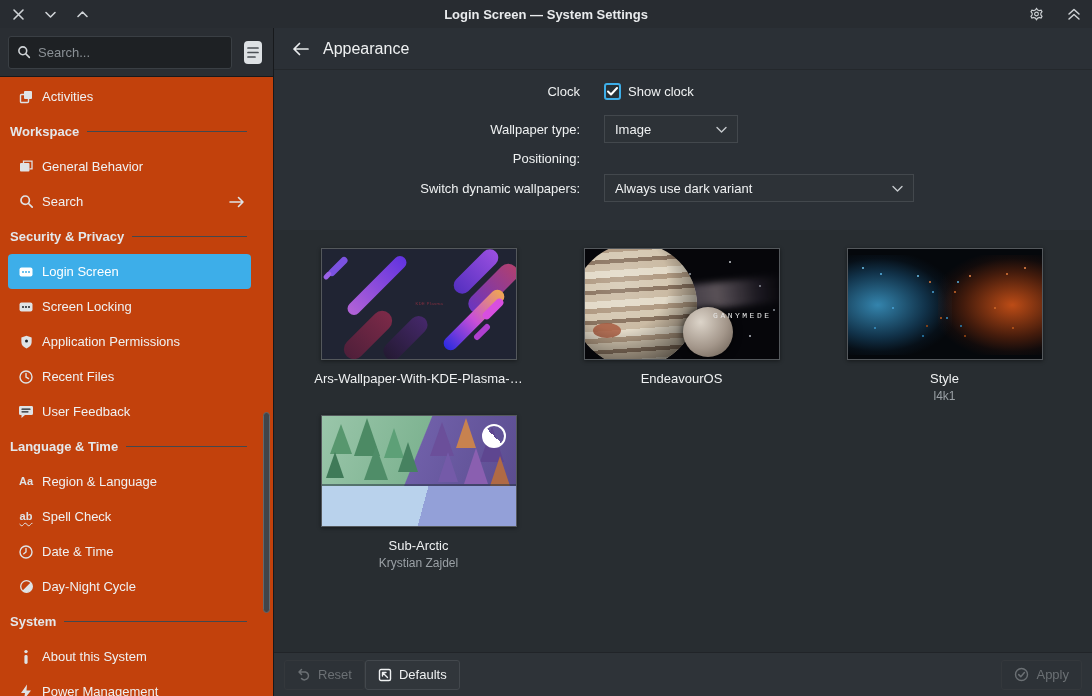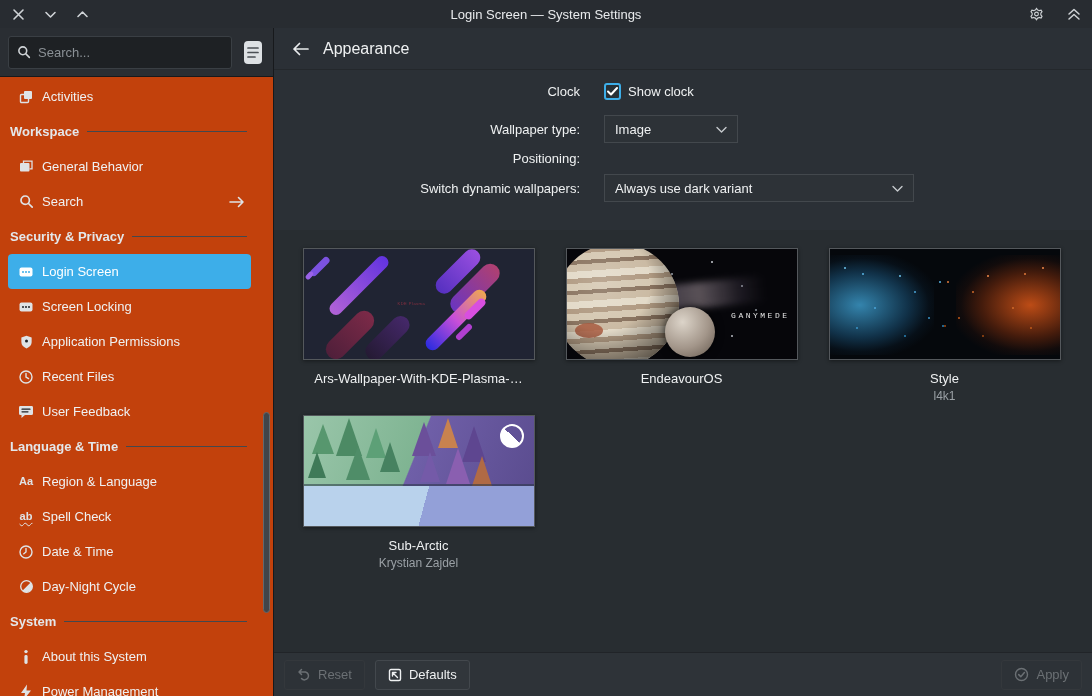--- a/index.html
+++ b/index.html
@@ -4,21 +4,21 @@
 <style>
   * { box-sizing: border-box; margin: 0; padding: 0; }
   html,body { width:1092px; height:696px; overflow:hidden; }
   body { font-family:"Liberation Sans","DejaVu Sans",sans-serif; font-size:13px; color:#eff1f2; background:#282c31; }
   .window { width:1092px; height:696px; display:flex; flex-direction:column; background:#282c31; }
 
   
   .titlebar { height:28px; flex:0 0 28px; background:#282c31; display:flex; align-items:center; padding:0 10px; position:relative; }
   .tb-left { display:flex; align-items:center; gap:16px; }
   .tb-btn { width:16px; height:16px; display:flex; align-items:center; justify-content:center; color:#cfd3d6; cursor:pointer; }
-  .tb-title { position:absolute; left:0; right:0; text-align:center; font-weight:normal; font-size:13px; color:#e9ebed; pointer-events:none; }
+  .tb-title { position:absolute; left:0; right:0; text-align:center; font-weight:bold; font-size:13px; color:#e9ebed; pointer-events:none; }
   .tb-right { margin-left:auto; display:flex; align-items:center; gap:22px; z-index:1; }
 
   .body-row { flex:1; display:flex; min-height:0; }
 
   
   .sidebar { width:274px; flex:0 0 274px; background:#2a2e33; border-right:1px solid #17191c; display:flex; flex-direction:column; position:relative; }
   .sidebar-top { height:48px; flex:0 0 48px; display:flex; align-items:center; padding:0 8px; gap:9px; }
   .search-box { flex:1; height:33px; background:#1e2124; border:1px solid #3a3f44; border-radius:3px; display:flex; align-items:center; padding:0 8px; gap:7px; }
   .search-box input { background:transparent; border:none; outline:none; color:#dfe3e6; font-size:13px; width:100%; font-family:inherit; }
   .search-box input::placeholder { color:#8a9095; }
@@ -55,21 +55,21 @@
   .dd-image { width:134px; } .dd-pos { width:172px; } .dd-switch { width:310px; }
   .chev { color:#c6cacd; flex:0 0 auto; }
 
   .images-header { height:34px; flex:0 0 34px; background:#32373c; border-top:1px solid #212428; border-bottom:1px solid #212428; display:flex; align-items:center; padding:0 14px; }
   .images-title { font-size:15px; color:#eff1f2; }
   .ih-actions { margin-left:auto; display:flex; align-items:center; gap:10px; }
   .flat-btn { display:flex; align-items:center; gap:7px; padding:4px 8px; border-radius:3px; color:#eff1f2; cursor:pointer; background:transparent; border:none; font-family:inherit; font-size:13px; }
 
   .grid { flex:1; background:#282d31; padding:18px 0 0 13px; display:grid; grid-template-columns:repeat(3,263px); grid-auto-rows:min-content; row-gap:12px; justify-items:center; align-items:start; overflow:hidden; }
   .card { display:flex; flex-direction:column; align-items:center; cursor:pointer; }
-  .thumb { width:232px; height:112px; border:1px solid #54585c; box-shadow:0 1px 4px rgba(0,0,0,.45); position:relative; overflow:hidden; }
+  .thumb { width:196px; height:112px; border:1px solid #54585c; box-shadow:0 1px 4px rgba(0,0,0,.45); position:relative; overflow:hidden; }
   .card-name { margin-top:11px; font-size:13px; color:#eff1f2; max-width:250px; white-space:nowrap; overflow:hidden; text-overflow:ellipsis; }
   .card-author { margin-top:3px; font-size:12px; color:#9aa0a5; }
 
   
   .wp1 { background:#202433; }
   .bar { position:absolute; border-radius:999px; }
   .wp1-txt { position:absolute; left:94px; top:52px; font-size:4px; color:#8a3040; letter-spacing:.5px; }
   
   .wp2 { background:#06060a; }
   .stars { position:absolute; left:12px; top:8px; width:2px; height:2px; border-radius:50%; background:#cfd2d8; box-shadow:42px 6px #b8bcc4,92px 16px #9aa0aa,132px 4px #c8ccd2,162px 28px #8a9098,72px 68px #9aa0aa,152px 78px #b8bcc4,176px 52px #8a9098,112px 88px #777e88; }
@@ -85,21 +85,21 @@
   .blobR { position:absolute; right:-24px; top:6px; width:128px; height:100px; background:radial-gradient(ellipse at 58% 50%,rgba(240,95,25,.78),rgba(190,65,12,.34) 46%,rgba(110,35,8,.12) 66%,transparent 78%); }
   .dotsL { position:absolute; left:14px; top:18px; width:2px; height:2px; border-radius:50%; background:#6ec4ee; box-shadow:18px 6px #5ab4e4,30px 40px #4aa4d8,12px 60px #3a94c8,55px 8px #6ec4ee,70px 24px #4aa4d8,84px 50px #3a94c8,60px 68px #2a84b8,95px 14px #5ab4e4,98px 58px #2a84b8; }
   .dotsR { position:absolute; right:16px; top:18px; width:2px; height:2px; border-radius:50%; background:#f08a4a; box-shadow:-18px 6px #e07a3a,-30px 40px #d06a2a,-12px 60px #c05a1a,-55px 8px #f08a4a,-70px 24px #d06a2a,-84px 50px #c05a1a,-60px 68px #a04a12,-95px 14px #e07a3a,-98px 58px #a04a12; }
   
   .wp4 { background:linear-gradient(112deg,#9ac6aa 0%,#7fb492 46%,#6f5fa8 46.5%,#584a8c 100%); }
   .water { position:absolute; left:0; right:0; bottom:0; height:40px; background:linear-gradient(105deg,#b9d2ec 0 52%,#93a0d8 52%); box-shadow:0 -2px 0 rgba(40,55,70,.55); }
   .tree { position:absolute; width:0; height:0; }
   .badge { position:absolute; top:8px; right:10px; width:24px; height:24px; border-radius:50%; border:2px solid #ffffff; background:linear-gradient(to top right,#ffffff 50%,rgba(255,255,255,0) 50%); }
 
   
-  .footer { height:44px; flex:0 0 44px; background:#2e3338; border-top:1px solid #212428; display:flex; align-items:center; padding:0 10px; gap:10px; }
+  .footer { height:44px; flex:0 0 44px; background:#2e3338; border-top:1px solid #212428; display:flex; align-items:center; padding:0 10px; }
   .btn { height:30px; display:flex; align-items:center; gap:7px; padding:0 12px; background:#31363b; border:1px solid #43484d; border-radius:3px; color:#eff1f2; font-size:13px; font-family:inherit; cursor:pointer; }
   .btn.disabled { color:#6b7074; border-color:#34383c; background:#2d3237; cursor:default; }
   .btn.apply { margin-left:auto; }
   svg { display:block; }
 </style>
 </head>
 <body>
 
 <div class="window">
 

